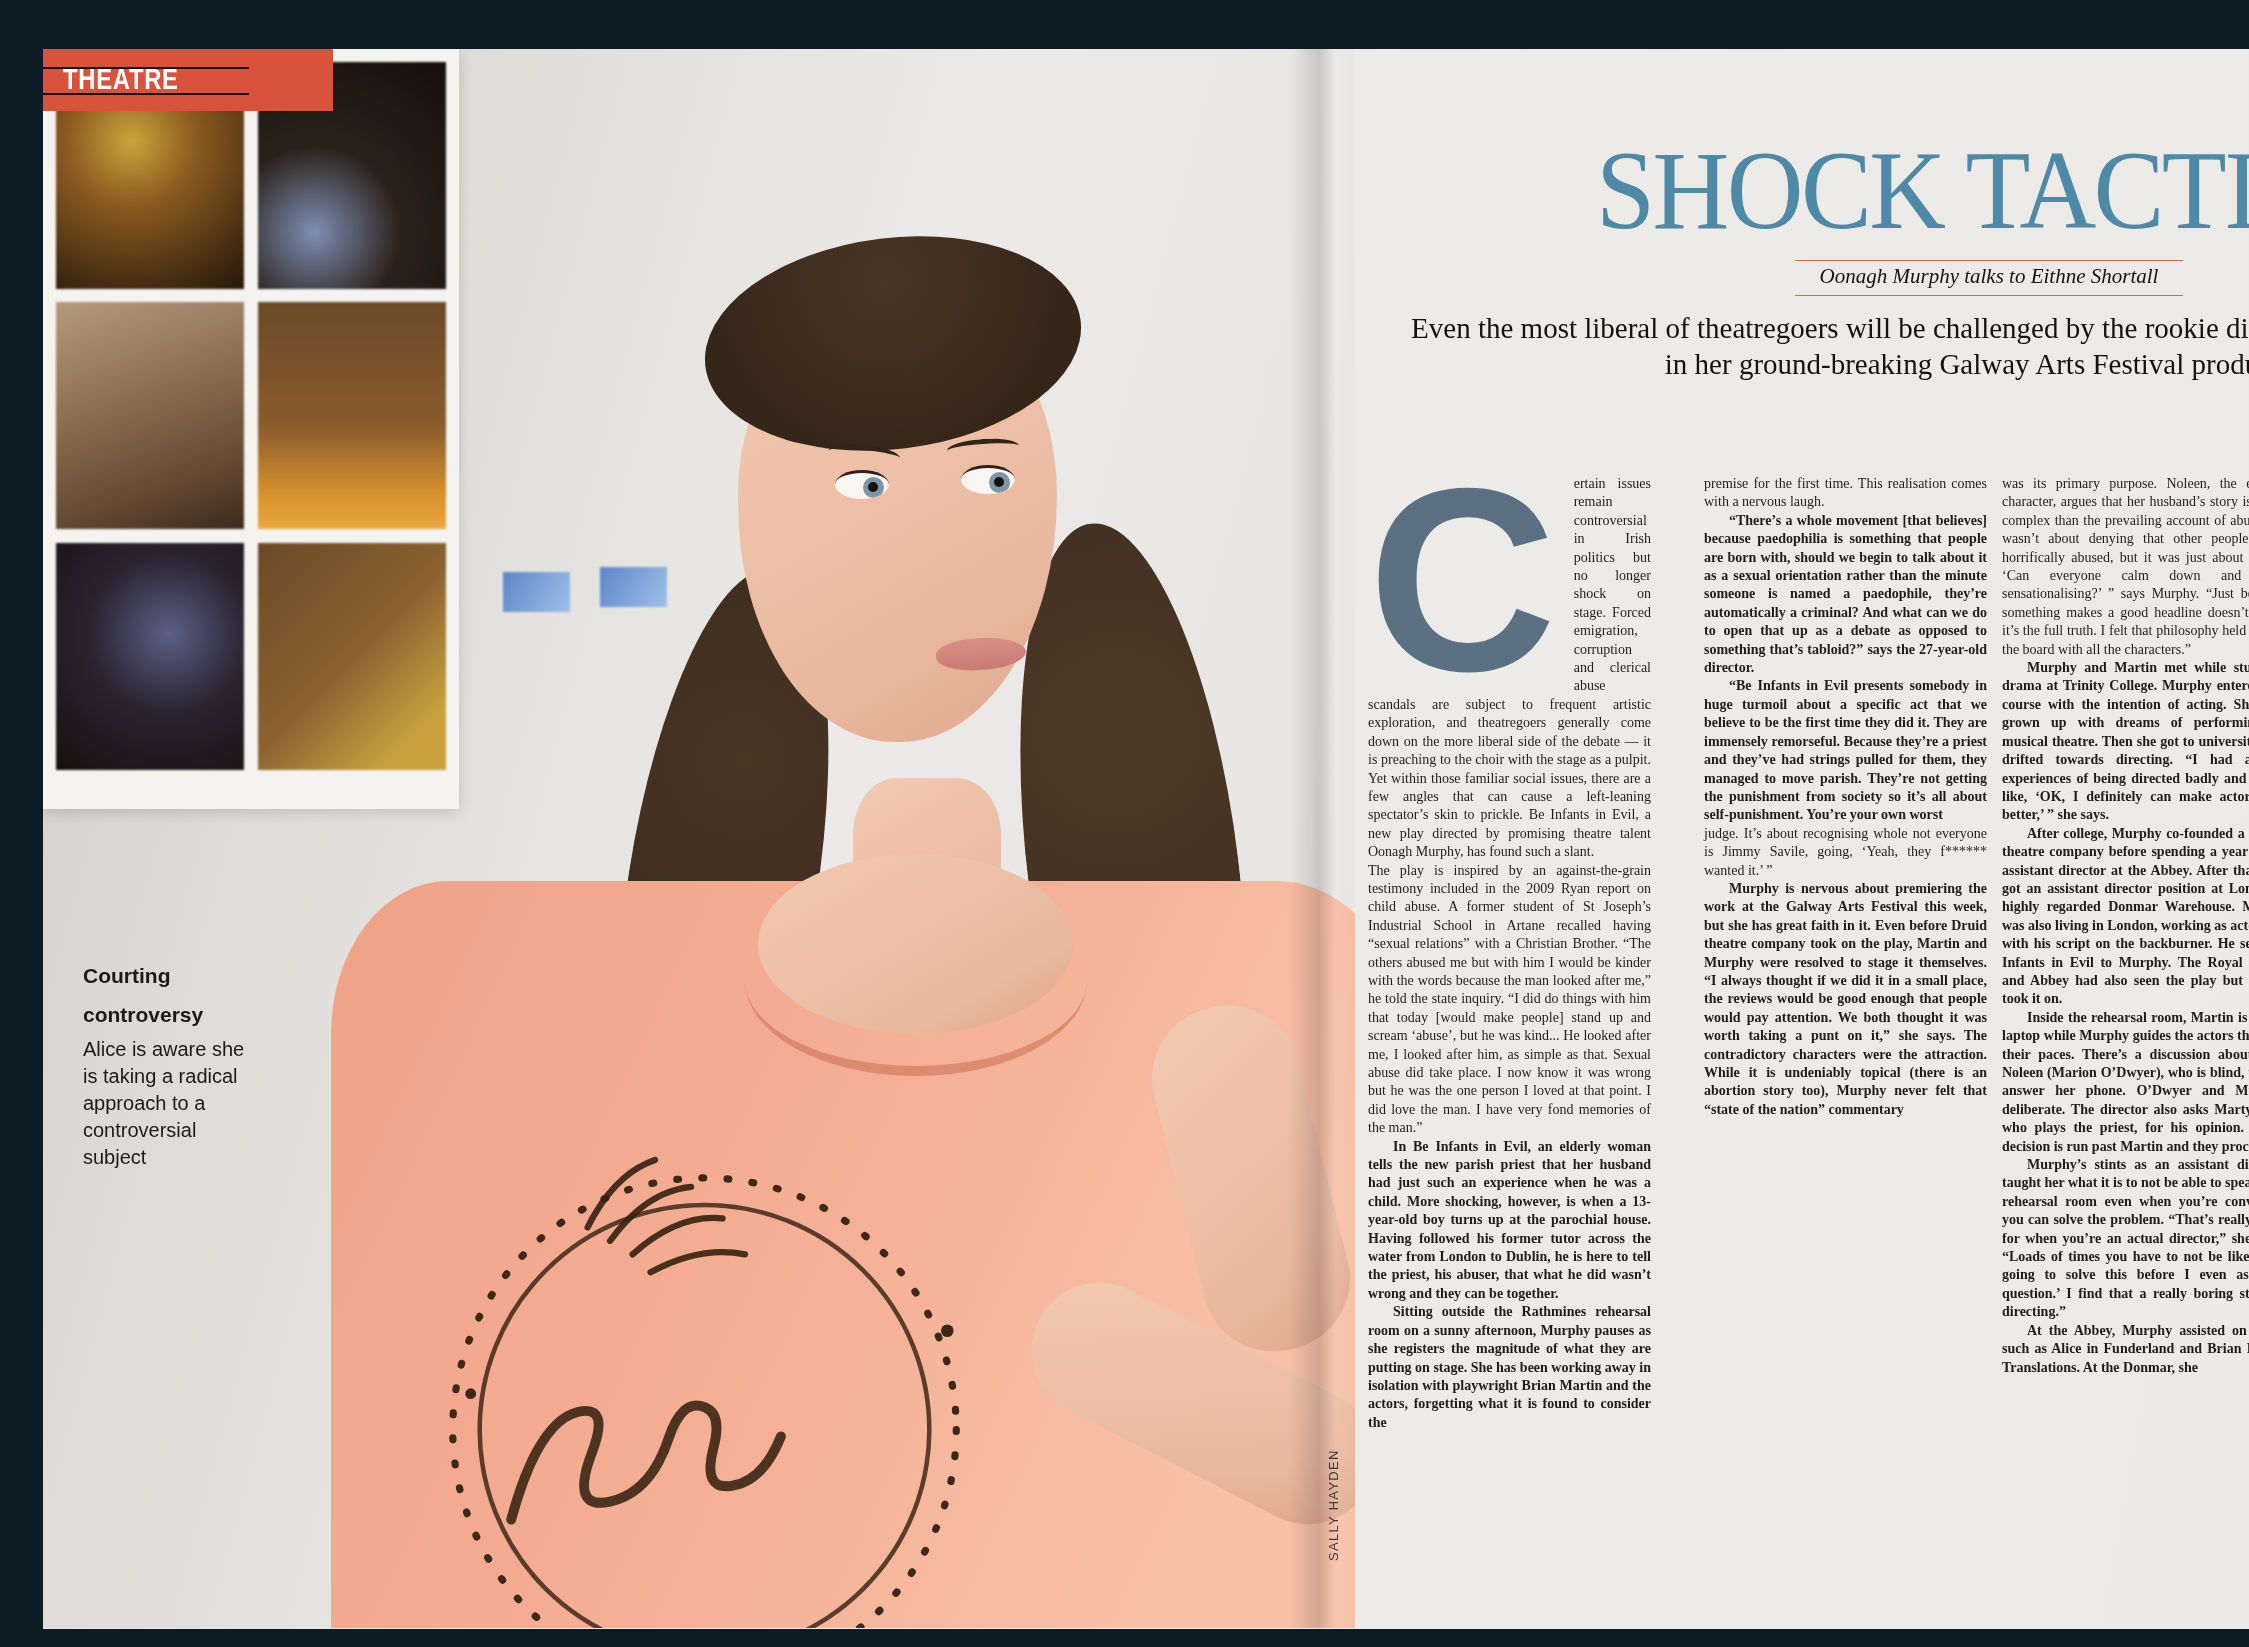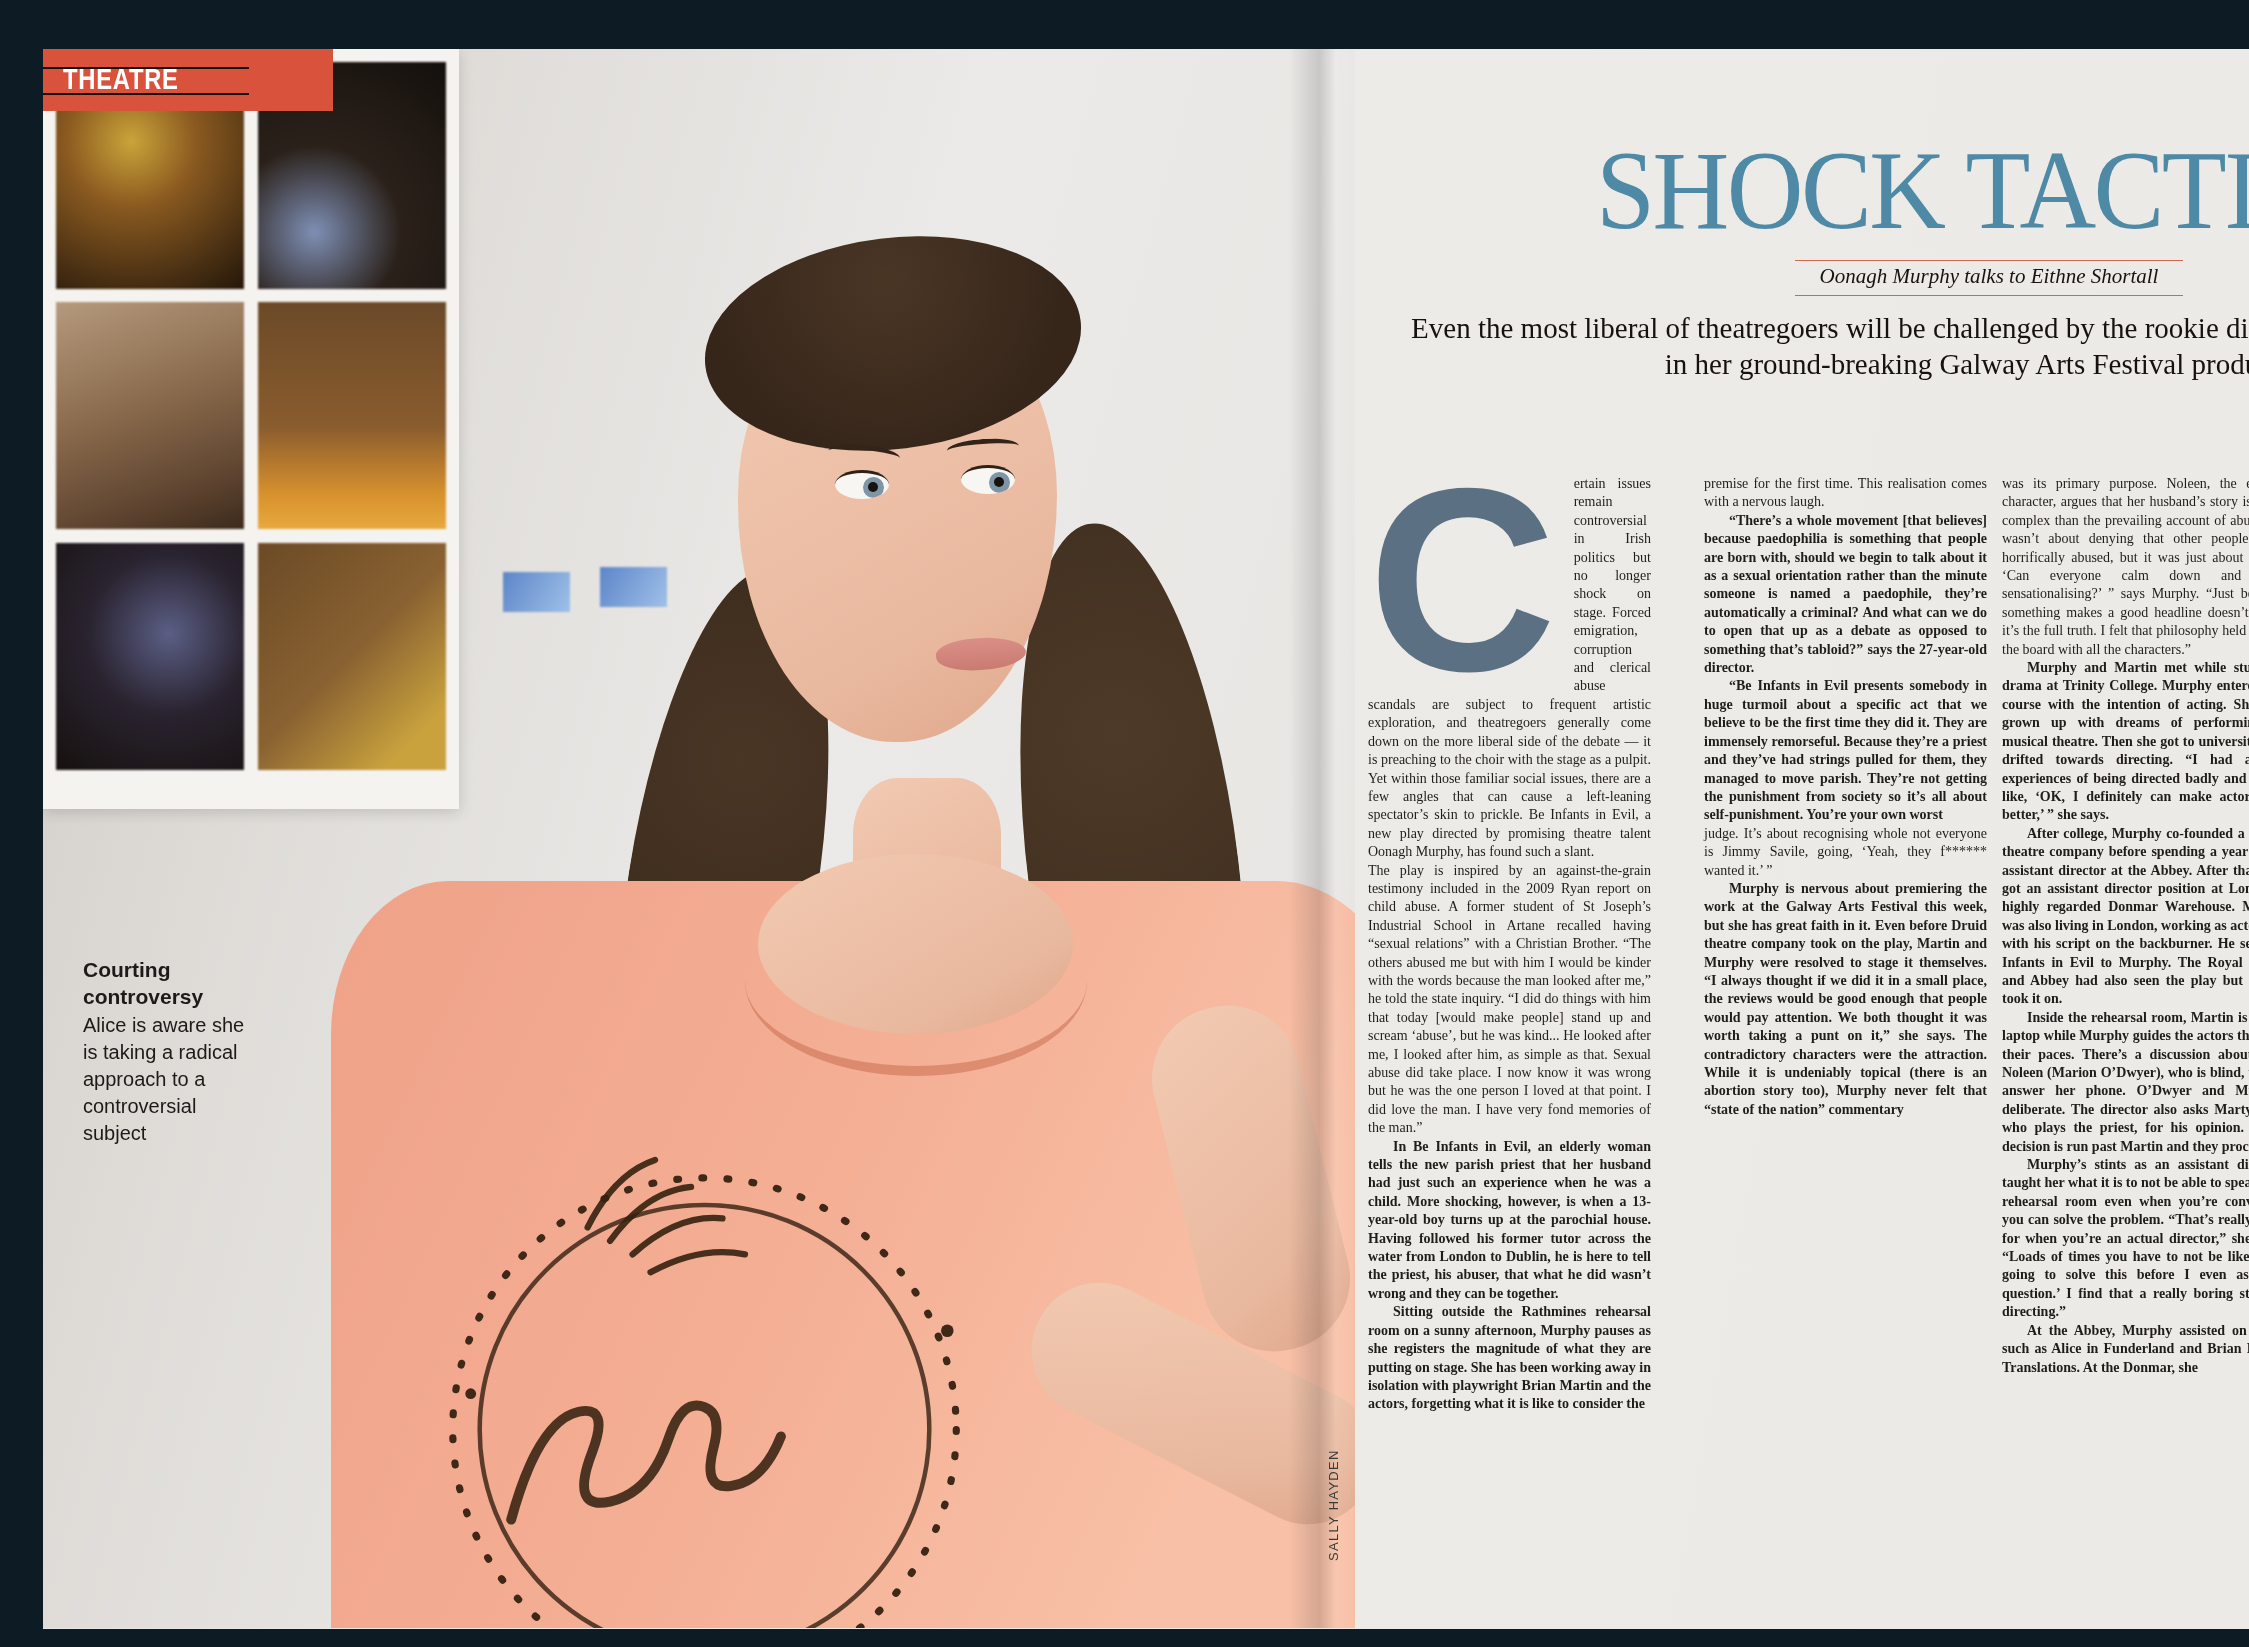--- a/index.html
+++ b/index.html
@@ -53,21 +53,21 @@
            background:radial-gradient(circle at 50% 30%,#4e3a28,#34251808 75%),#3a2a1c;transform:rotate(-7deg);}
   .armUpper{position:absolute;left:1134px;top:954px;width:148px;height:351px;border-radius:72px;transform:rotate(-14deg);}
   .armFore{position:absolute;left:976px;top:1287px;width:369px;height:135px;border-radius:67px;transform:rotate(27deg);}
   .fold{position:absolute;left:1246px;top:0;width:67px;height:1579px;
         background:linear-gradient(to right,rgba(30,32,38,0) 0%,rgba(30,32,38,.16) 45%,rgba(255,255,255,.10) 70%,rgba(30,32,38,0) 100%);}
   .teeprint{position:absolute;left:234px;top:1030px;}
 
   
   .caption{position:absolute;left:83px;top:956px;width:180px;
            font-family:"Liberation Sans",sans-serif;color:#1c1b19;}
-  .caption .t{font-weight:bold;font-size:21px;line-height:27px;}
+  .caption .t{font-weight:bold;font-size:21px;line-height:39px;}
   .caption .b{font-size:20px;line-height:27px;margin-top:1.8px;}
 
   .credit{position:absolute;left:1326px;top:1435px;height:126px;
           writing-mode:vertical-rl;transform:rotate(180deg);
           font-family:"Liberation Sans",sans-serif;font-size:13px;letter-spacing:1.3px;color:#3c3a37;}
 
   
   .tag{position:absolute;left:43px;top:49px;width:290px;height:62px;background:#d8523c;}
   .tag .ln{position:absolute;left:0;width:206px;height:2.2px;background:#13100e;}
   .tag .word{position:absolute;left:20px;top:16px;font-family:"Liberation Sans",sans-serif;
@@ -178,21 +178,21 @@
   <div class="byline">
     <span>Oonagh Murphy talks to Eithne Shortall</span>
   </div>
   <div class="standfirst">Even the most liberal of theatregoers will be challenged by the rookie director’s take on paedophilia in her ground-breaking Galway Arts Festival production</div>
 
   <div class="col" id="col1">
     <p><span class="dropcap">C</span><span>ertain issues remain controversial in Irish politics but no longer shock on stage. Forced emigration, corruption and clerical abuse scandals are subject to frequent artistic exploration, and theatregoers generally come down on the more liberal side of the debate — it is preaching to the choir with the stage as a pulpit. Yet within those familiar social issues, there are a few angles that can cause a left-leaning spectator’s skin to prickle. Be Infants in Evil, a new play directed by promising theatre talent Oonagh Murphy, has found such a slant.</span></p>
     <div>
         <p>The play is inspired by an against-the-grain testimony included in the 2009 Ryan report on child abuse. A former student of St Joseph’s Industrial School in Artane recalled having “sexual relations” with a Christian Brother. “The others abused me but with him I would be kinder with the words because the man looked after me,” he told the state inquiry. “I did do things with him that today [would make people] stand up and scream ‘abuse’, but he was kind... He looked after me, I looked after him, as simple as that. Sexual abuse did take place. I now know it was wrong but he was the one person I loved at that point. I did love the man. I have very fond memories of the man.”</p>
         <p>In Be Infants in Evil, an elderly woman tells the new parish priest that her husband had just such an experience when he was a child. More shocking, however, is when a 13-year-old boy turns up at the parochial house. Having followed his former tutor across the water from London to Dublin, he is here to tell the priest, his abuser, that what he did wasn’t wrong and they can be together.</p>
-        <p>Sitting outside the Rathmines rehearsal room on a sunny afternoon, Murphy pauses as she registers the magnitude of what they are putting on stage. She has been working away in isolation with playwright Brian Martin and the actors, forgetting what it is like to consider the</p>
+        <p>Sitting outside the Rathmines rehearsal room on a sunny afternoon, Murphy pauses as she registers the magnitude of what they are putting on stage. She has been working away in isolation with playwright Brian Martin and the actors, forgetting what it is found to consider the</p>
       </div>
   </div>
 
   <div class="col" id="col2">
     <div>
         <p>premise for the first time. This realisation comes with a nervous laugh.</p>
         <p>“There’s a whole movement [that believes] because paedophilia is something that people are born with, should we begin to talk about it as a sexual orientation rather than the minute someone is named a paedophile, they’re automatically a criminal? And what can we do to open that up as a debate as opposed to something that’s tabloid?” says the 27-year-old director.</p>
         <p>“Be Infants in Evil presents somebody in huge turmoil about a specific act that we believe to be the first time they did it. They are immensely remorseful. Because they’re a priest and they’ve had strings pulled for them, they managed to move parish. They’re not getting the punishment from society so it’s all about self-punishment. You’re your own worst</p>
       </div>
     <div>

